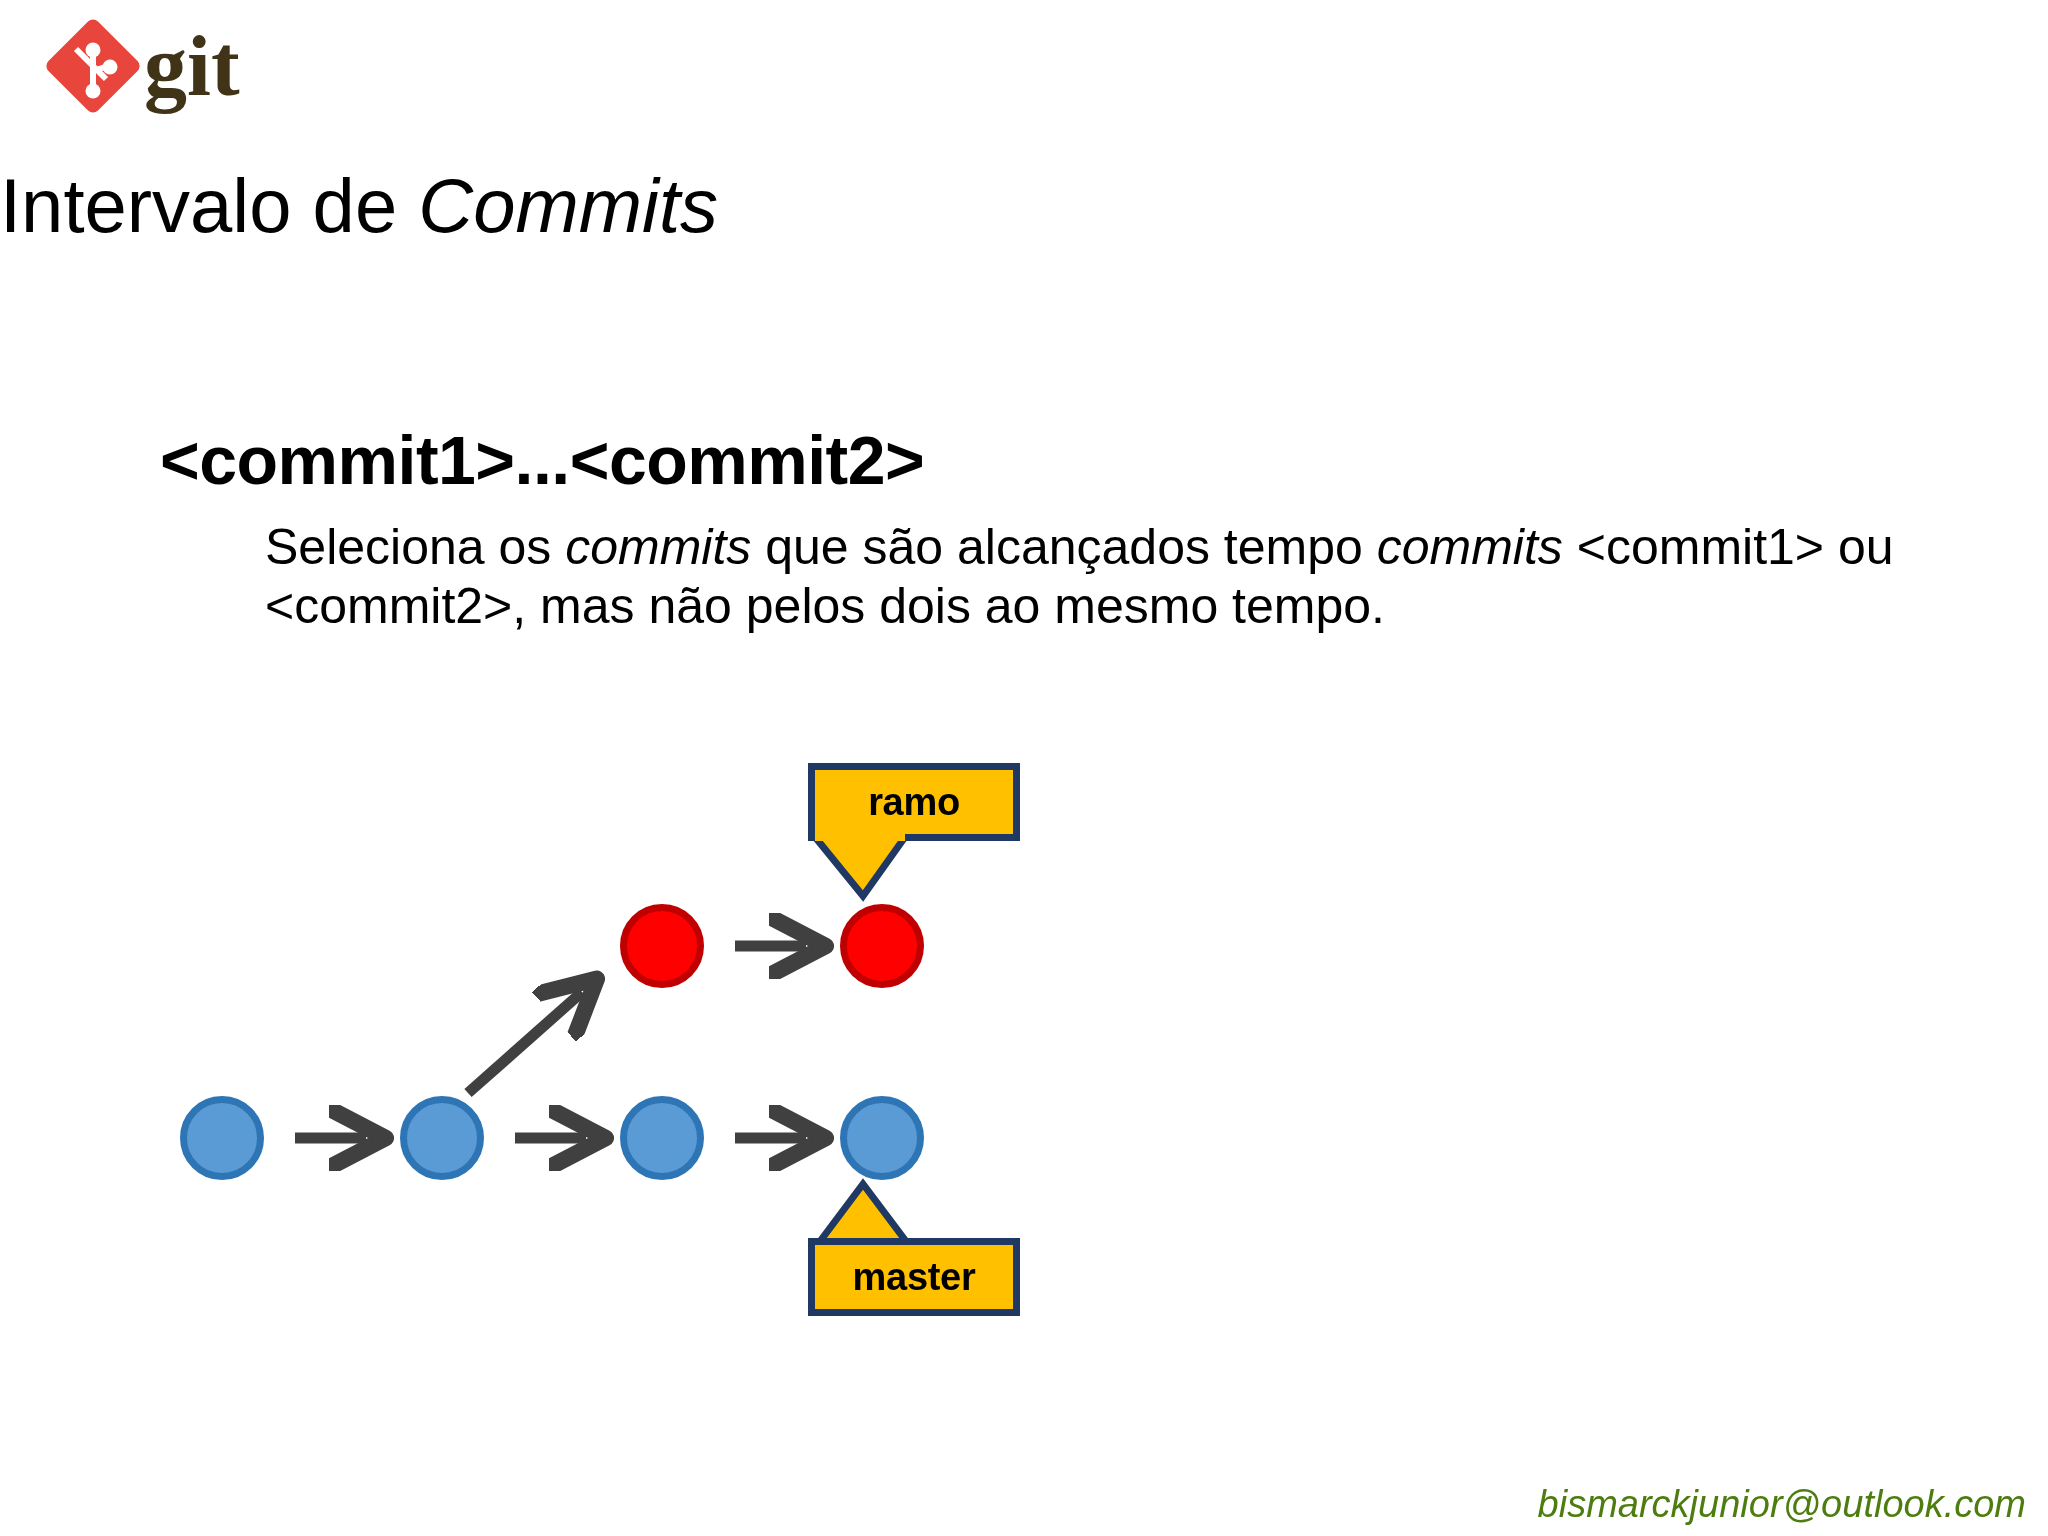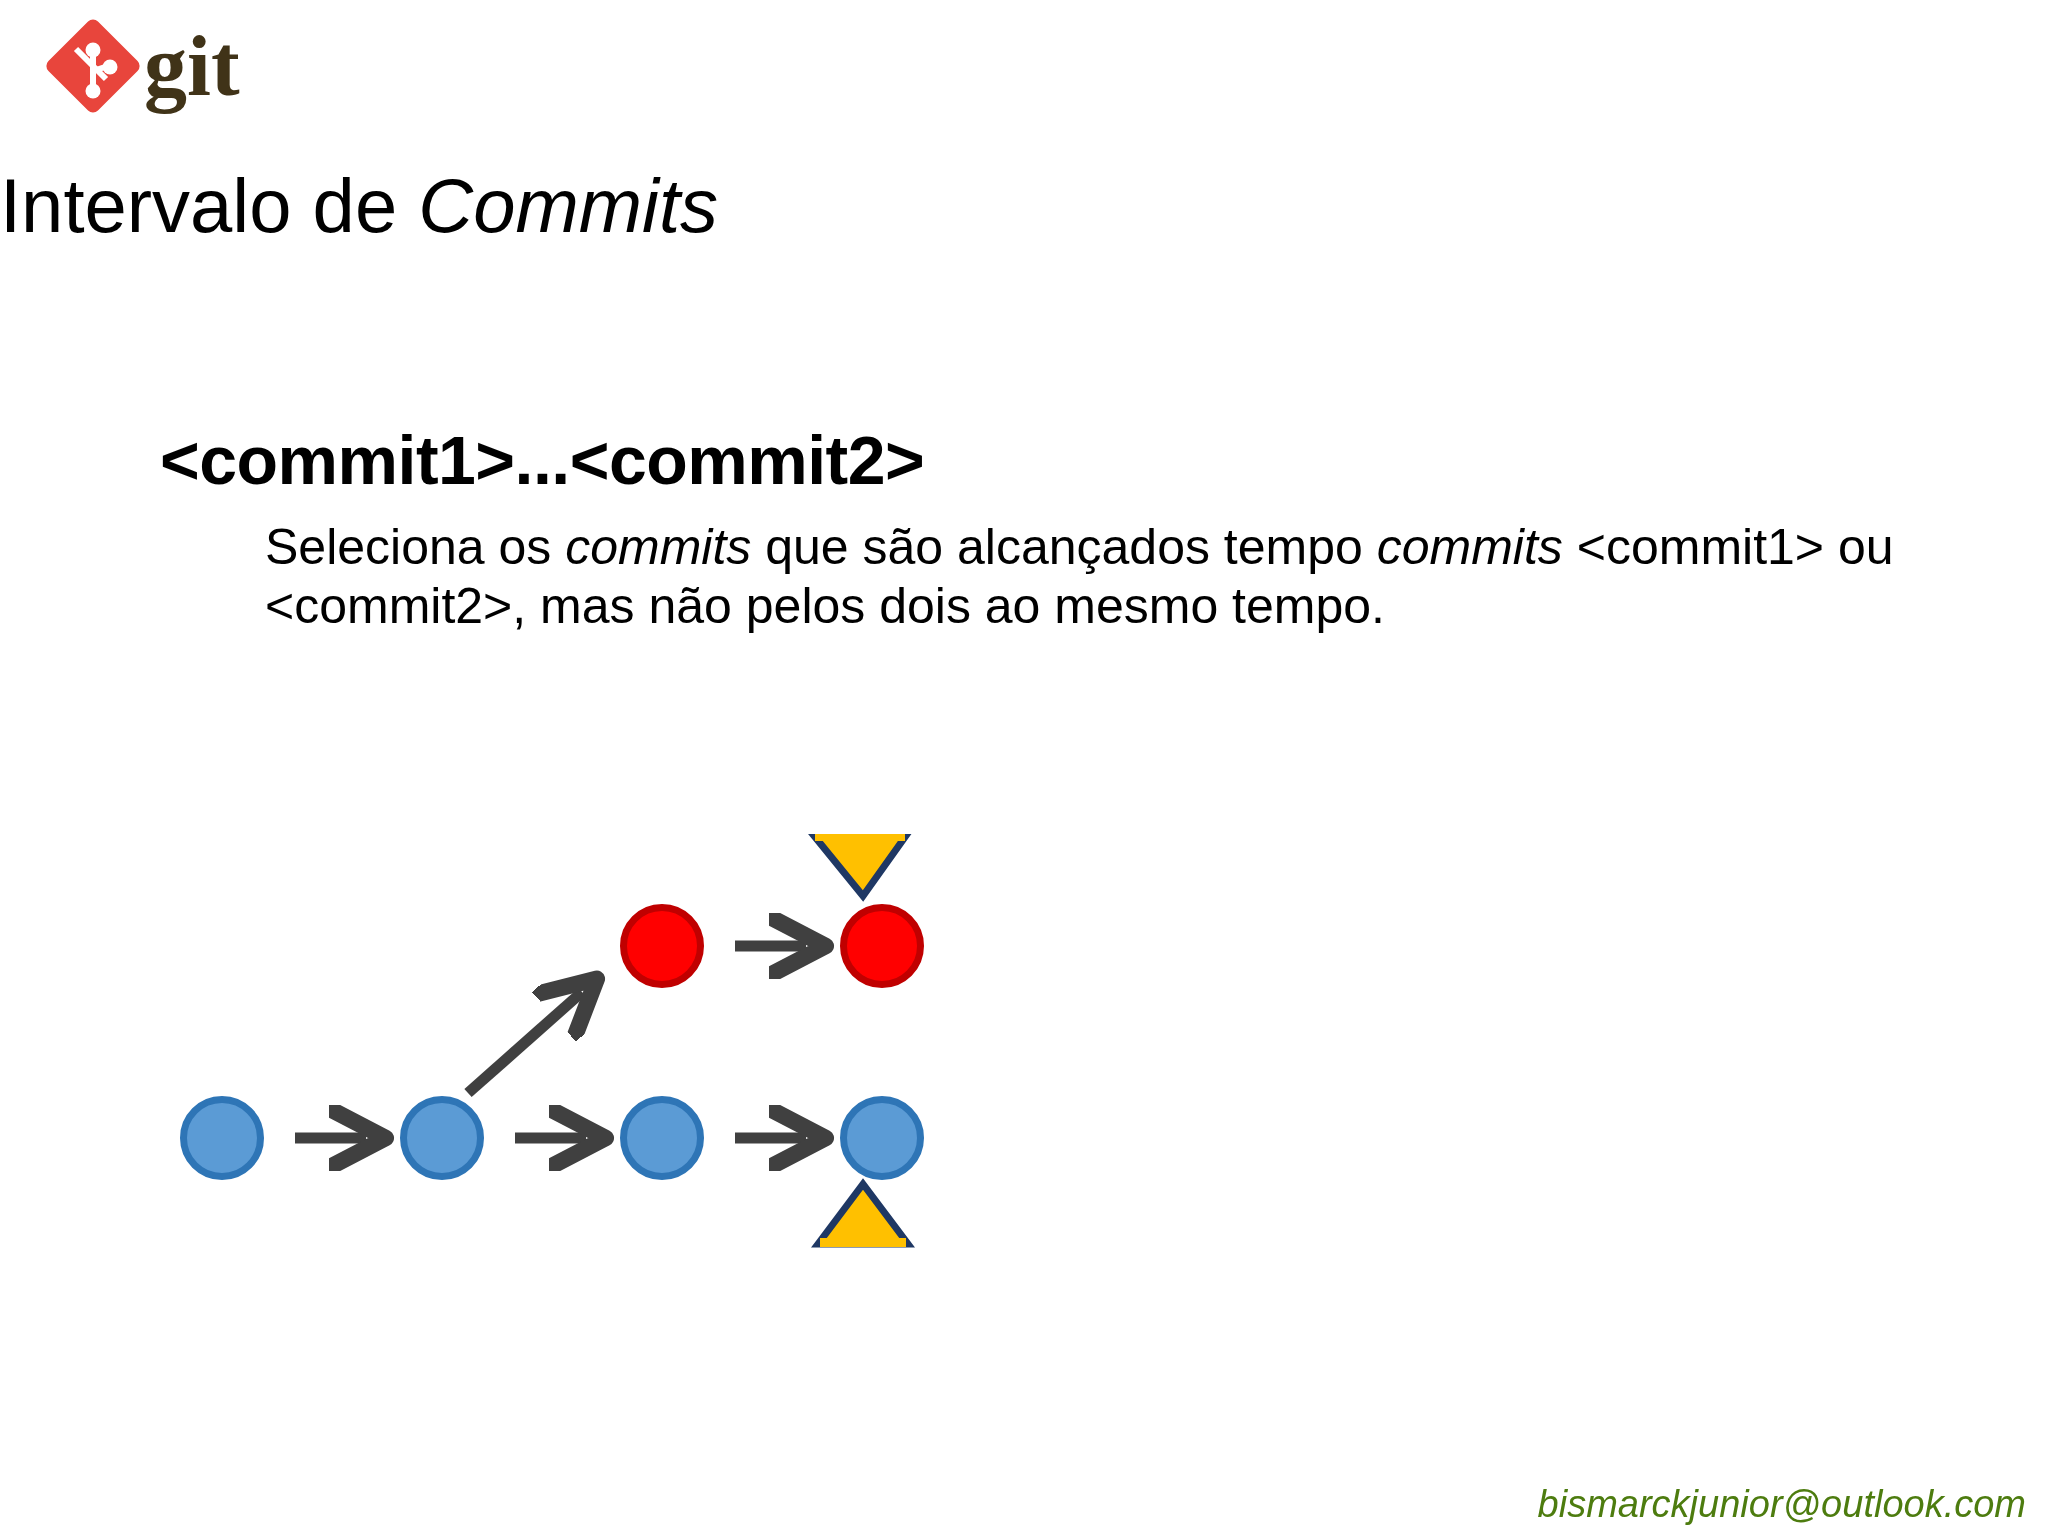--- a/index.html
+++ b/index.html
@@ -166,24 +166,30 @@
   </svg>
 
   <div class="node node-blue" style="left:0px;   top:326px;"></div>
   <div class="node node-blue" style="left:220px; top:326px;"></div>
   <div class="node node-blue" style="left:440px; top:326px;"></div>
   <div class="node node-blue" style="left:660px; top:326px;"></div>
 
   <div class="node node-red" style="left:440px; top:134px;"></div>
   <div class="node node-red" style="left:660px; top:134px;"></div>
 
+  <div class="badge" style="left:628px; top:-7px; width:212px; height:78px;">
+    <span>ramo</span>
+  </div>
   <svg width="120" height="70" style="position:absolute;left:628px;top:64px;">
     <polygon points="7,3 97,3 55,62" fill="#FFC000" stroke="#1F3864" stroke-width="7" stroke-linejoin="miter"></polygon>
     <rect x="7" y="0" width="90" height="7" fill="#FFC000"></rect>
   </svg>
 
   <svg width="120" height="70" style="position:absolute;left:628px;top:408px;">
     <polygon points="10,66 55,6 100,66" fill="#FFC000" stroke="#1F3864" stroke-width="7" stroke-linejoin="miter"></polygon>
     <rect x="12" y="60" width="86" height="9" fill="#FFC000"></rect>
   </svg>
+  <div class="badge" style="left:628px; top:468px; width:212px; height:78px;">
+    <span>master</span>
+  </div>
 </div>
 
 <div id="watermark">bismarckjunior@outlook.com</div>
 
 </body></html>

